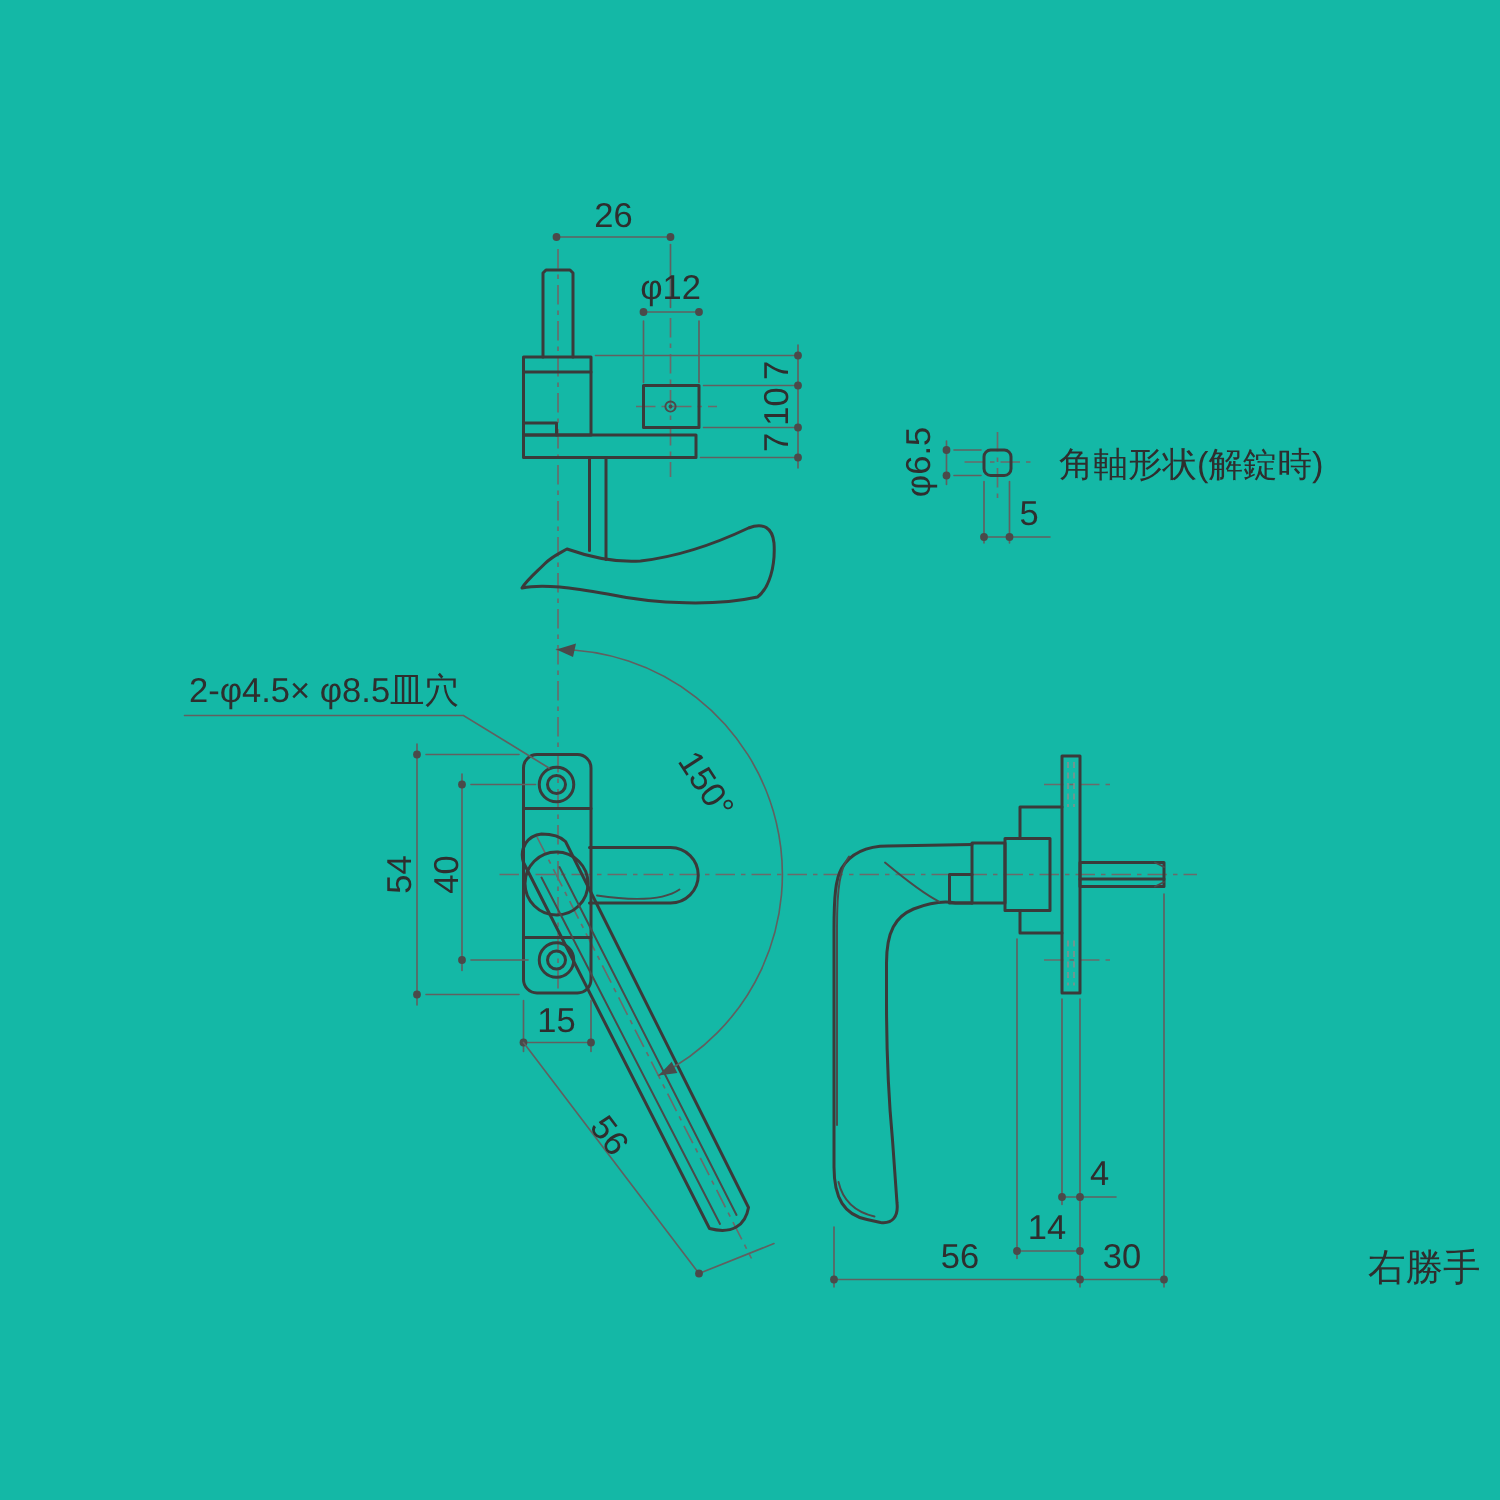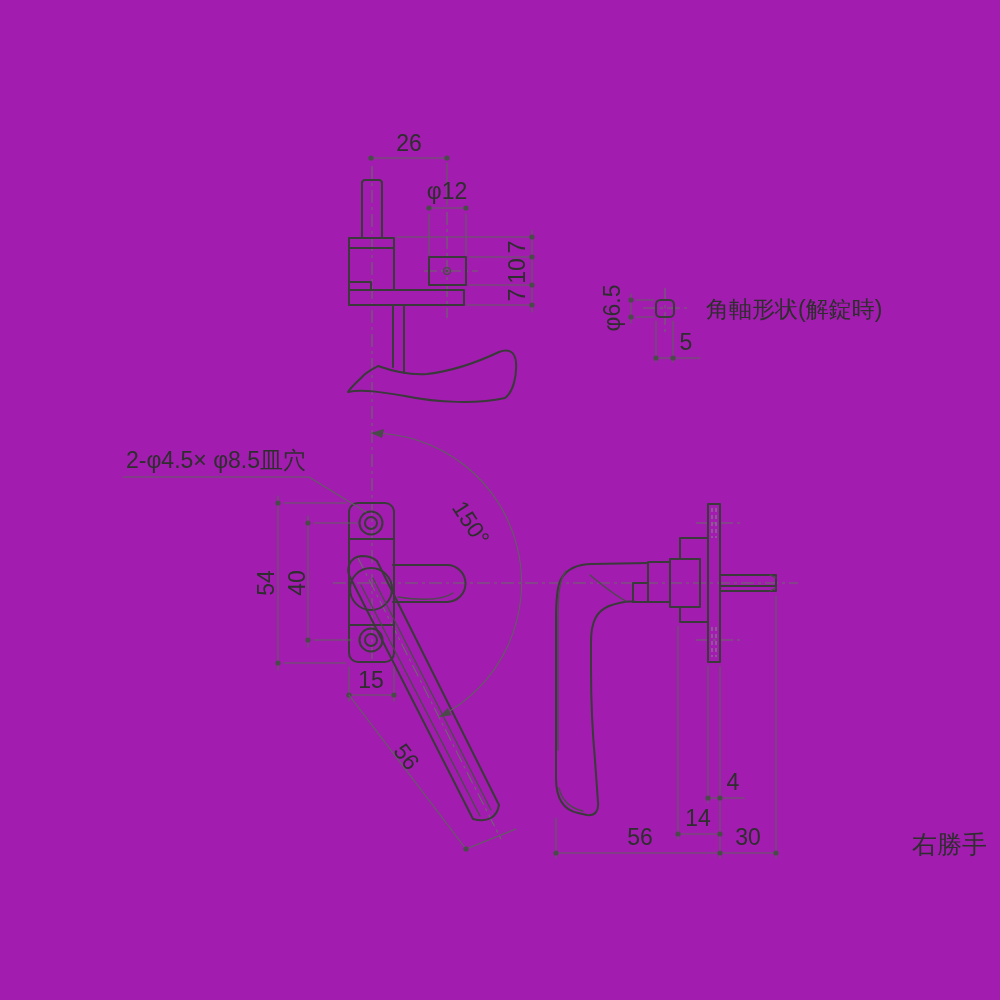--- a/index.html
+++ b/index.html
@@ -1,16 +1,16 @@
 <!DOCTYPE html>
 <html><head>
 <meta charset="utf-8">
 <style>
   html,body{margin:0;padding:0;background:#ffffff;}
-  .stage{position:relative;width:1000px;height:1000px;background:#a21caf;overflow:hidden;}
+  .stage{position:relative;width:1000px;height:1000px;background:#14b8a6;overflow:hidden;}
   svg{display:block;}
   svg text{fill:#2e2e2e;font-family:"Liberation Sans","DejaVu Sans",sans-serif;}
   .dnum{font-size:23px;}
   .jp{font-size:23px;}
   .jp-big{font-size:25px;}
   .ol{stroke:#3a3a3a;stroke-width:2;fill:none;stroke-linejoin:round;stroke-linecap:round;}
   .thin{stroke:#4a4a4a;stroke-width:1.3;fill:none;stroke-linecap:round;}
   .dim{stroke:#606060;stroke-width:1.1;fill:none;stroke-linecap:round;}
   .cl{stroke:#6a6a6a;stroke-width:1.1;fill:none;stroke-dasharray:13 4 3 4;}
   .hid{stroke:#8a8a8a;stroke-width:1;fill:none;stroke-dasharray:4 3;}

